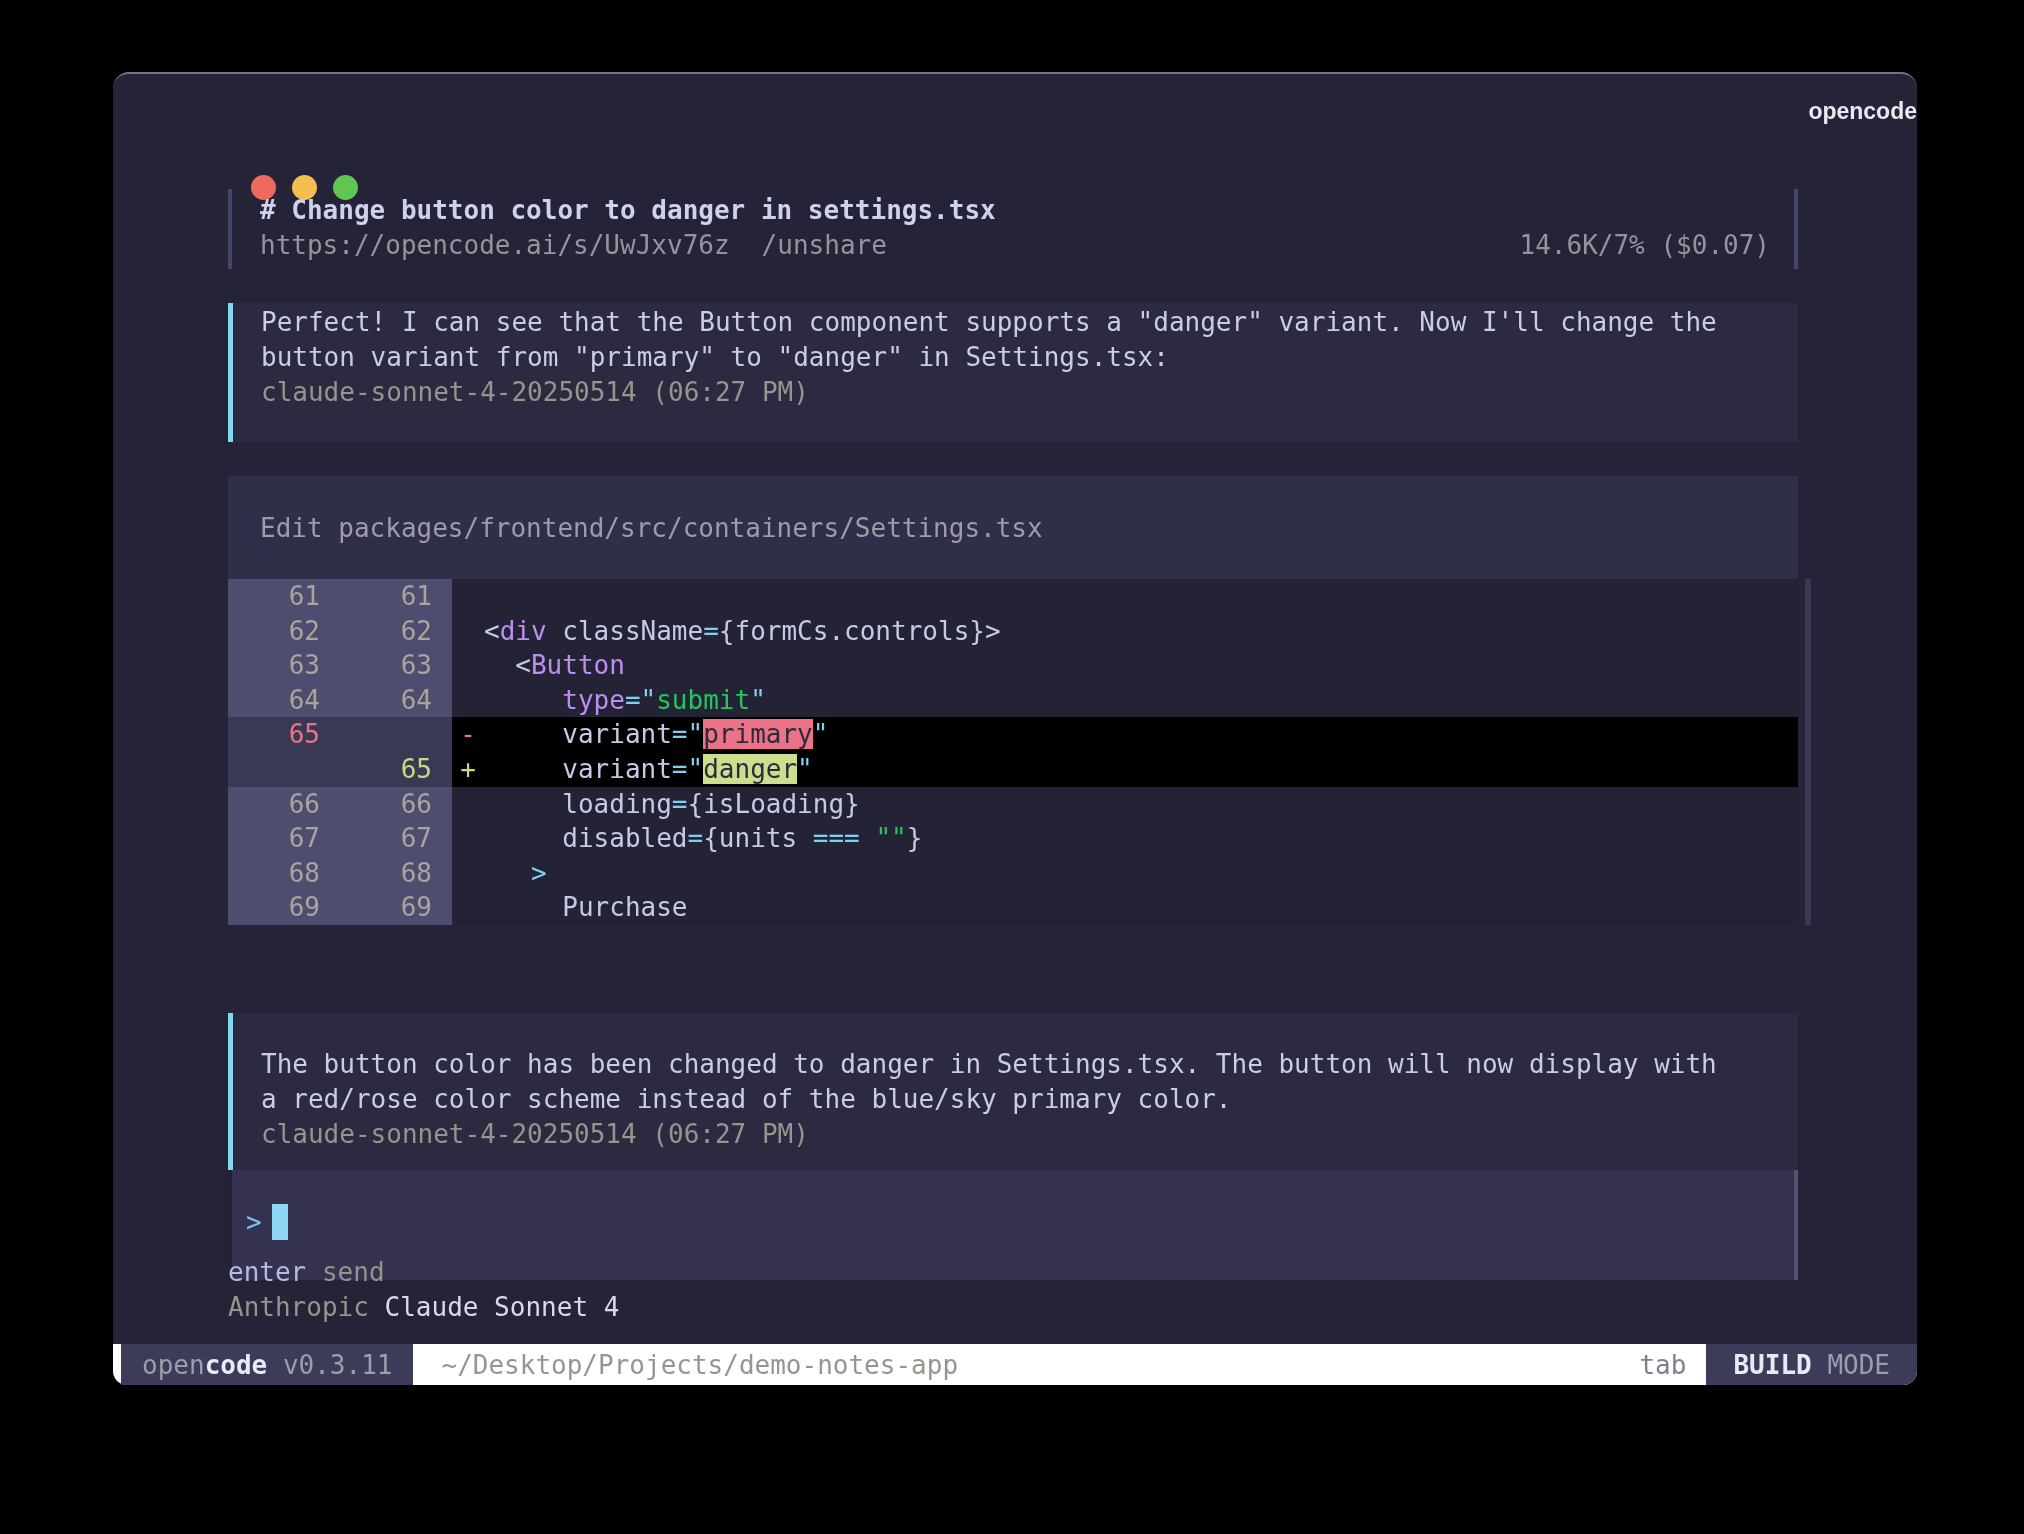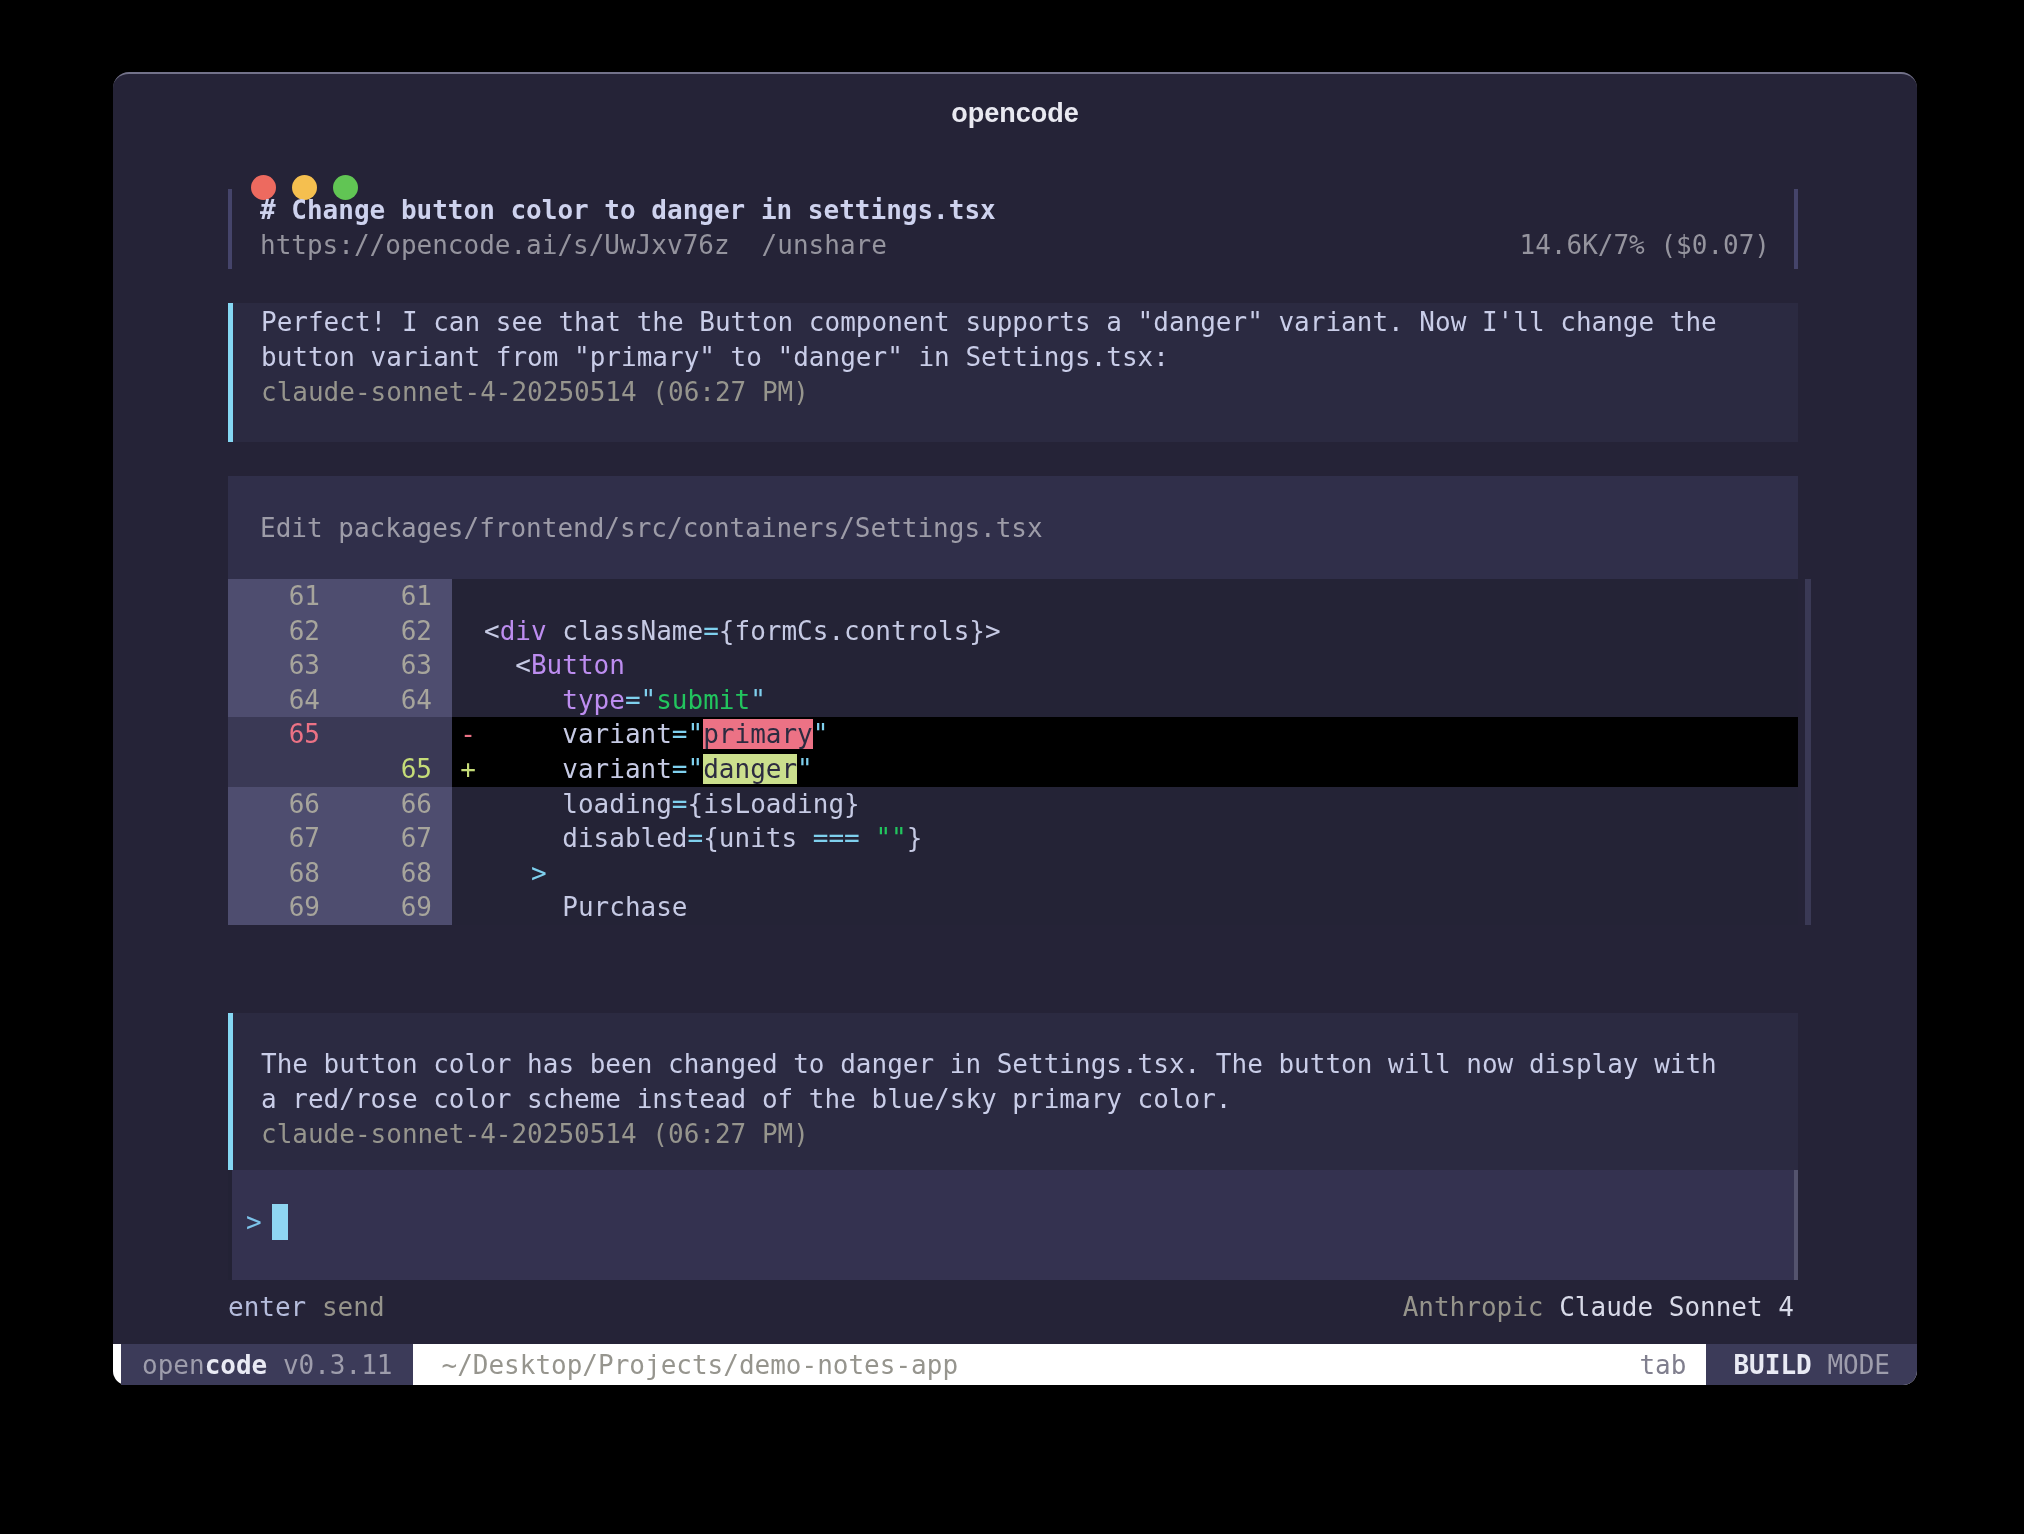--- a/index.html
+++ b/index.html
@@ -9,22 +9,22 @@
   .window {
     position:absolute; left:113px; top:72px; width:1804px; height:1313px;
     background:#252337; border-radius:16px; border-top:2px solid #73728a;
   }
 
   
   .titlebar { position:absolute; top:0; left:0; width:100%; height:72px; }
   .lights { position:absolute; left:138px; top:101px; display:flex; gap:16px; }
   .light { width:25px; height:25px; border-radius:50%; }
   .light.red{ background:#ed6a5f; } .light.yellow{ background:#f5bf4f; } .light.green{ background:#61c554; }
-  .win-title { position:absolute; top:24px; left:0; width:100%; text-align:center;
-    font-family:"Liberation Sans",sans-serif; font-weight:700; font-size:27px; color:#e9e9f1; }
+  .win-title { position:absolute; top:24px; left:0; width:100%; text-align:right;
+    font-family:"Liberation Sans",sans-serif; font-weight:700; font-size:23px; color:#e9e9f1; }
 
   
   .block { position:absolute; left:115px; width:1570px; }
 
   
   .share { top:115px; height:80px; border-left:4px solid #45446a; border-right:4px solid #45446a;
     padding:4px 24px 0 28px; }
   .share-title { font-weight:700; color:#ced2ee; line-height:35px; white-space:pre; }
   .share-line2 { color:#95949e; line-height:35px; display:flex; }
   .share-url { white-space:pre; }
@@ -58,21 +58,21 @@
   .tk-rm { background:#ec7285; color:#2c2b40; } .tk-ad { background:#cbdf8d; color:#2c2b40; }
   .diff-scrollbar { position:absolute; left:1692px; top:505px; width:6px; height:346px; background:#3a3955; }
 
   
   .input-box { top:1096px; height:110px; background:#343250; border-left:4px solid #232235; border-right:4px solid #54536e;
     padding:34px 0 0 14px; display:flex; align-items:flex-start; }
   .prompt-symbol { color:#7cc3ea; line-height:36px; white-space:pre; }
   .cursor { display:inline-block; width:16px; height:36px; background:#8fd6f2; margin-left:10px; }
 
   
-  .hints { top:1216px; height:35px; display:flex; justify-content:space-between; line-height:35px; padding-right:4px; }
+  .hints { top:1216px; height:35px; display:flex; justify-content:flex-end; line-height:35px; padding-right:4px;flex-direction:column; }
   .hint-key { color:#b5bcdc; white-space:pre; }
   .hint-dim { color:#96948b; white-space:pre; }
   .hint-model { color:#d8dae8; white-space:pre;margin-top:12px; }
 
   
   .statusbar { position:absolute; left:0; bottom:0; width:100%; height:41px; background:#ffffff;
     border-radius:0 0 14px 14px; display:flex; align-items:center; }
   .chip { background:#3c3b59; height:41px; display:flex; align-items:center; }
   .chip-app { margin-left:8px; padding:0 21px; }
   .sb-dim { color:#9e9dac; white-space:pre; }

